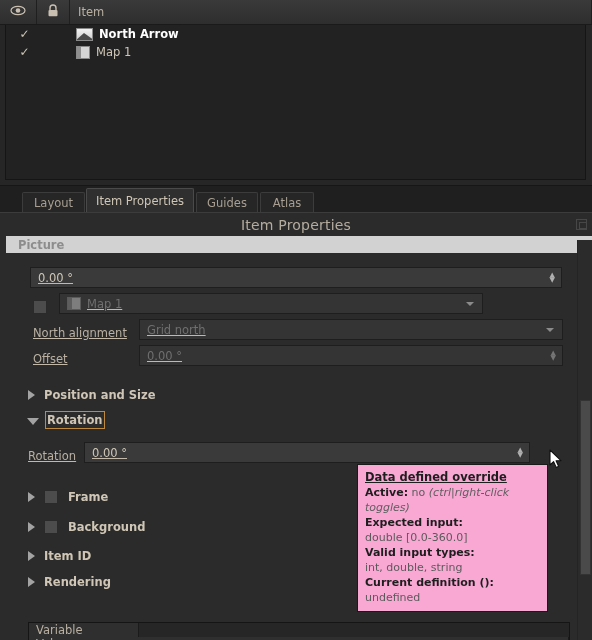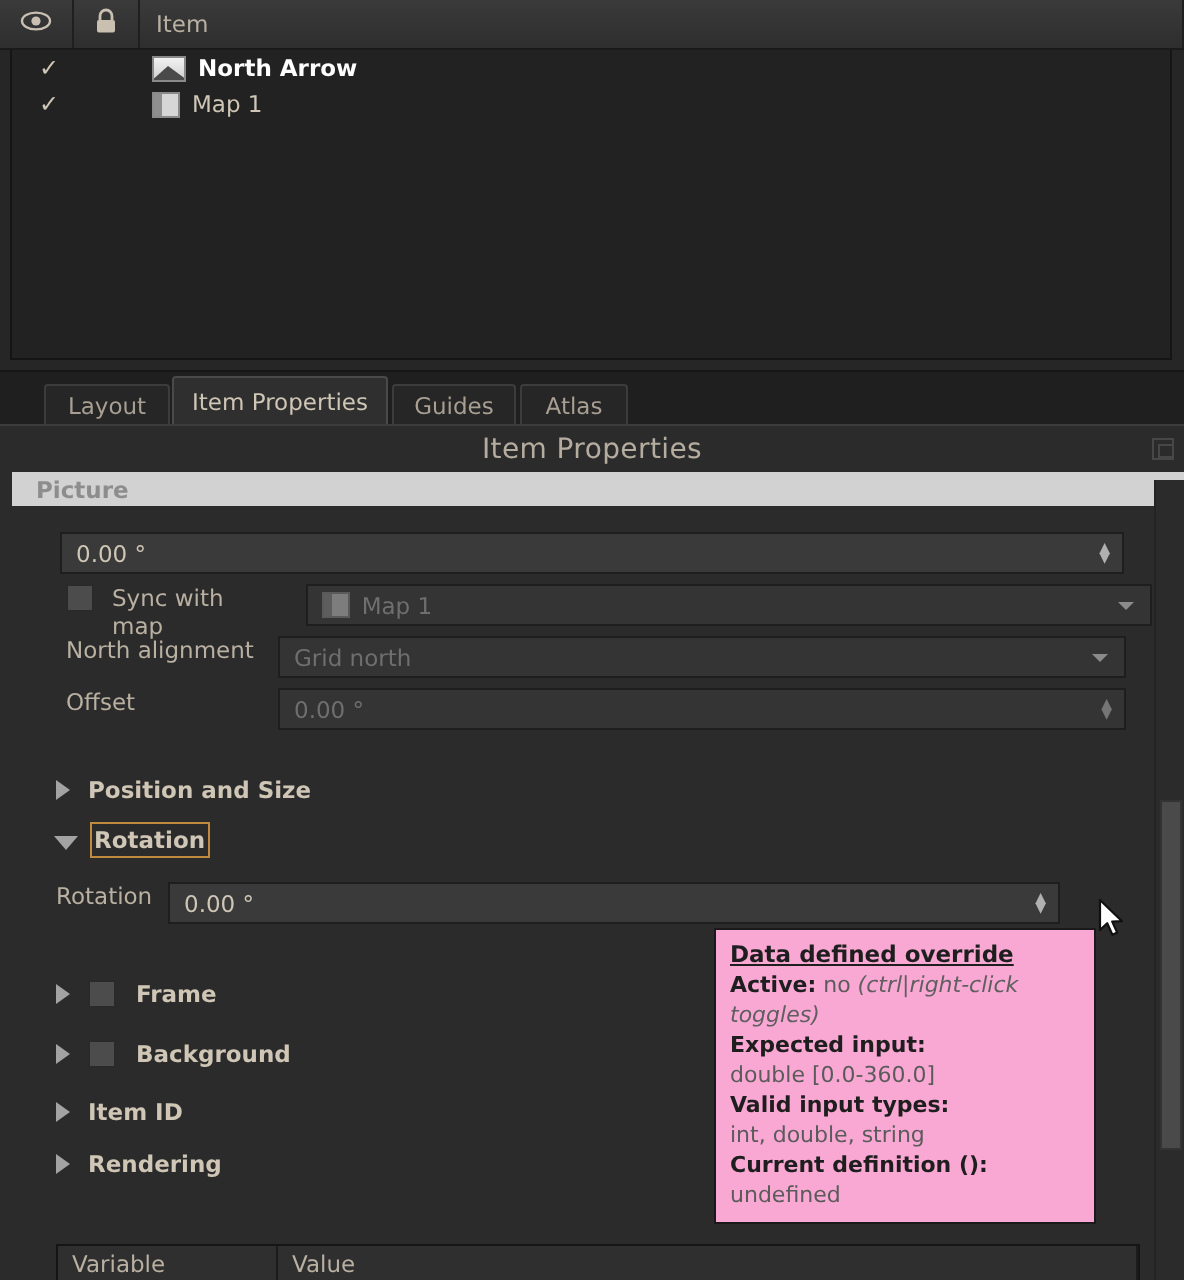--- a/index.html
+++ b/index.html
@@ -107,21 +107,21 @@
     position: absolute; left: 6px; top: 23px; right: 0; height: 17px;
     background: #d2d2d2; display: flex; align-items: center;
     padding-left: 12px; color: #8d8d8d; font-size: 11.5px; font-weight: bold;
   }
   #scrollarea {
     position: absolute; left: 6px; top: 40px; right: 16px; bottom: 0;
     background: #2b2b2b; overflow: hidden;
   }
 
   
-  .row { display: flex; align-items: flex-start; height: 22px; margin-top: 4px; }
+  .row { display: flex; align-items: flex-end; height: 22px; margin-top: 4px; text-decoration: underline; }
   .lbl { color: #b9b0a2; font-size: 11.5px; }
 
   .spin, .combo {
     height: 21px; background: #3a3a3a; border: 1px solid #1e1e1e;
     display: flex; align-items: center; padding: 0 4px 0 7px;
     color: #cfc6b6; font-size: 11.5px; position: relative;
   }
   .spin.disabled, .combo.disabled { color: #6f6f6f; background: #343434; }
   .spin .arrows {
     position: absolute; right: 6px; top: 50%; transform: translateY(-50%);
@@ -171,21 +171,21 @@
   }
   #tooltip b { color: #1e1e1e; }
   #tooltip .ital { font-style: italic; color: #5f5f5f; }
   #tooltip .val { color: #5b5b5b; }
 
   
   #vars-table {
     position: absolute; left: 28px; right: 22px; top: 622px; height: 18px;
     background: #262626; border: 1px solid #151515;
   }
-  #vars-head { display: flex; height: 17px; }
+  #vars-head { display: flex; height: 17px; flex-direction: column; }
   .vcol {
     display: flex; align-items: center; padding-left: 7px;
     background: #2f2f2f; color: #b9b0a2; font-size: 11.5px;
     border-right: 1px solid #1b1b1b; height: 100%;
   }
   .vcol-var { width: 110px; }
   .vcol-val { flex: 1; }
 
   
   #vscroll {
@@ -272,21 +272,20 @@
 
     <div class="row" style="margin-top:13px;">
       <div class="spin" style="margin-left:24px; width:532px;">
         <span>0.00 °</span>
         <span class="arrows">▲<br>▼</span>
       </div>
     </div>
 
     <div class="row">
       <span class="chk" style="margin-left:27px;"></span>
-      <span class="lbl" style="margin-left:9px;">Sync with map</span>
       <div class="combo disabled" style="margin-left:12px; width:424px;">
         <span class="item-icon ic-map" style="opacity:.45;"></span>
         <span>Map 1</span>
         <span class="caret"></span>
       </div>
     </div>
 
     <div class="row">
       <span class="lbl" style="margin-left:27px; width:100px;">North alignment</span>
       <div class="combo disabled" style="margin-left:6px; width:424px;">

